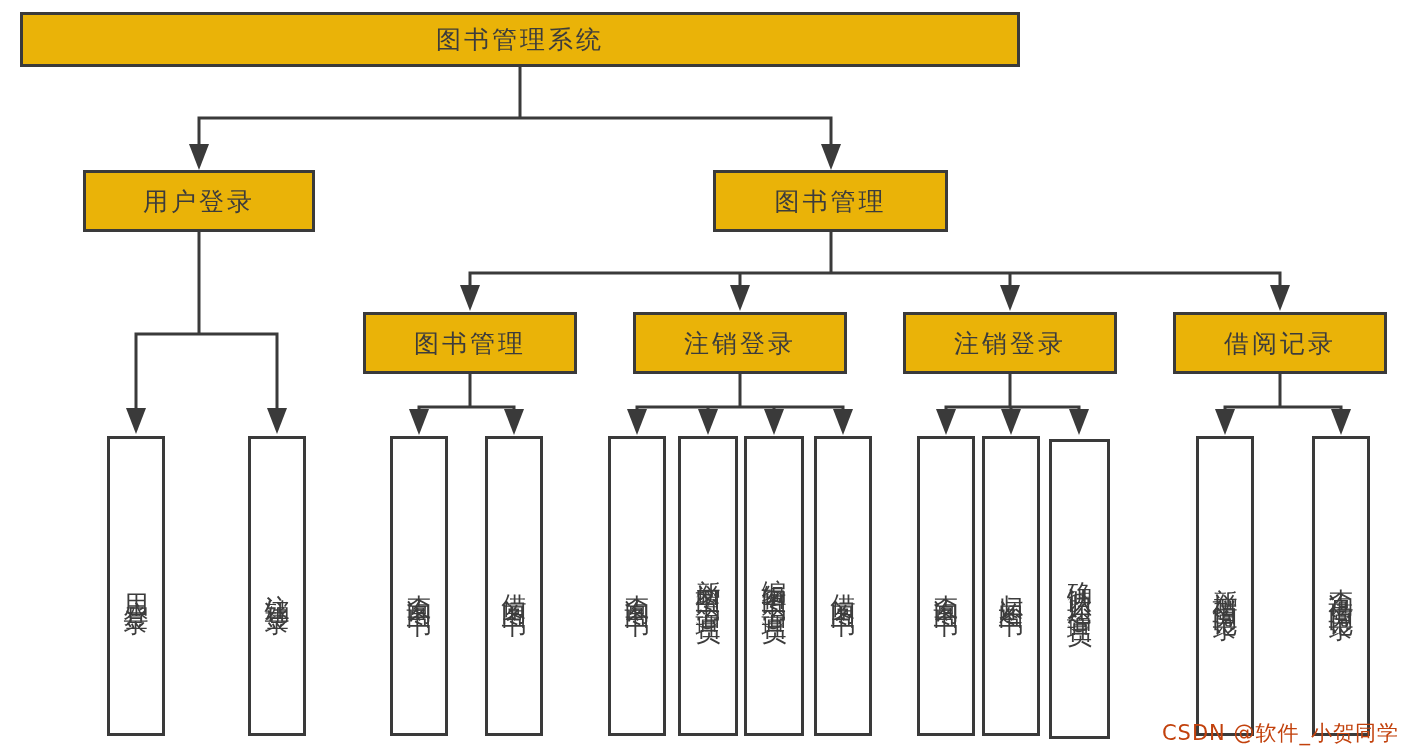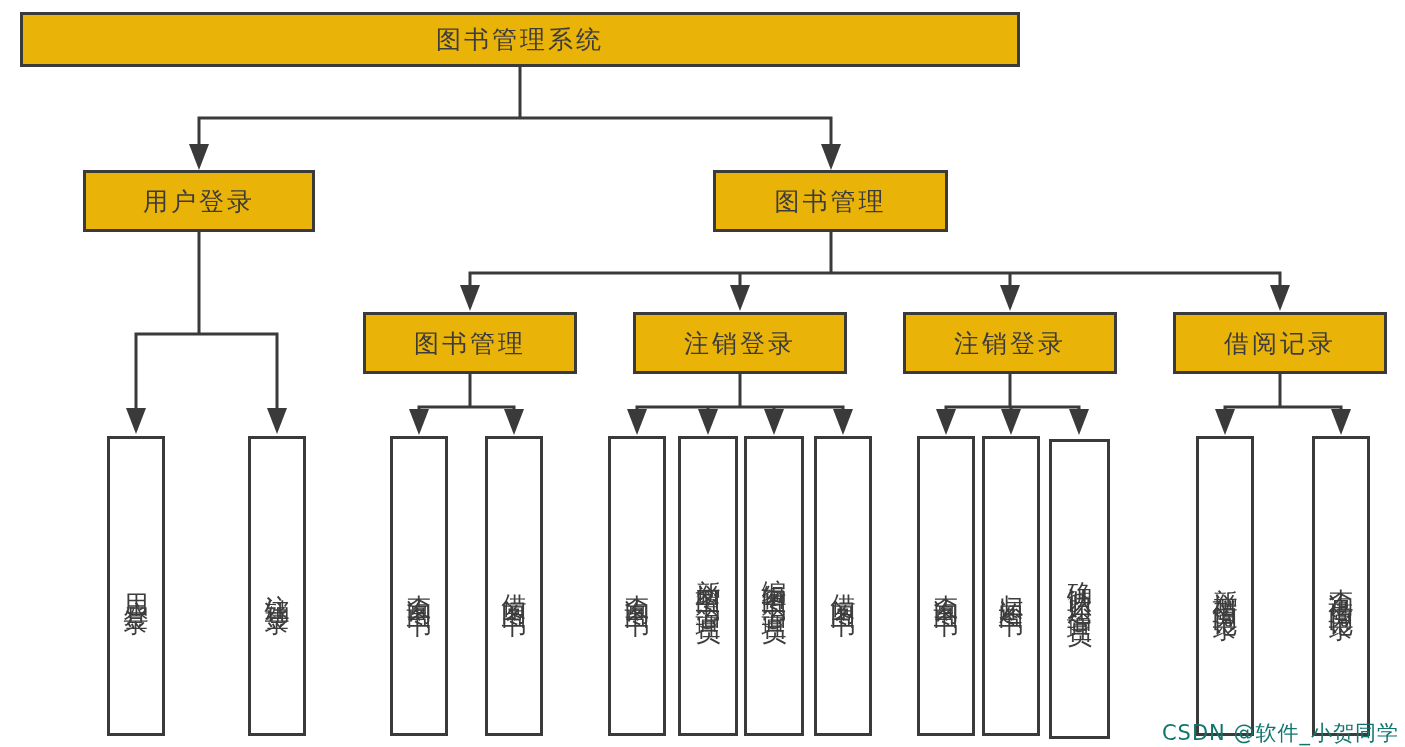--- a/index.html
+++ b/index.html
@@ -41,21 +41,21 @@
     font-size:25px;
     letter-spacing:6px;
     color:#3c3c3c;
     white-space:nowrap;
   }
   .watermark{
     position:absolute;
     right:6px;
     top:719px;
     font-size:21px;
-    color:#0f766e;
+    color:#c2410c;
     letter-spacing:1px;
     z-index:5;
     white-space:nowrap;
   }
 </style>
 </head>
 <body>
 
 <div class="stage">
 

